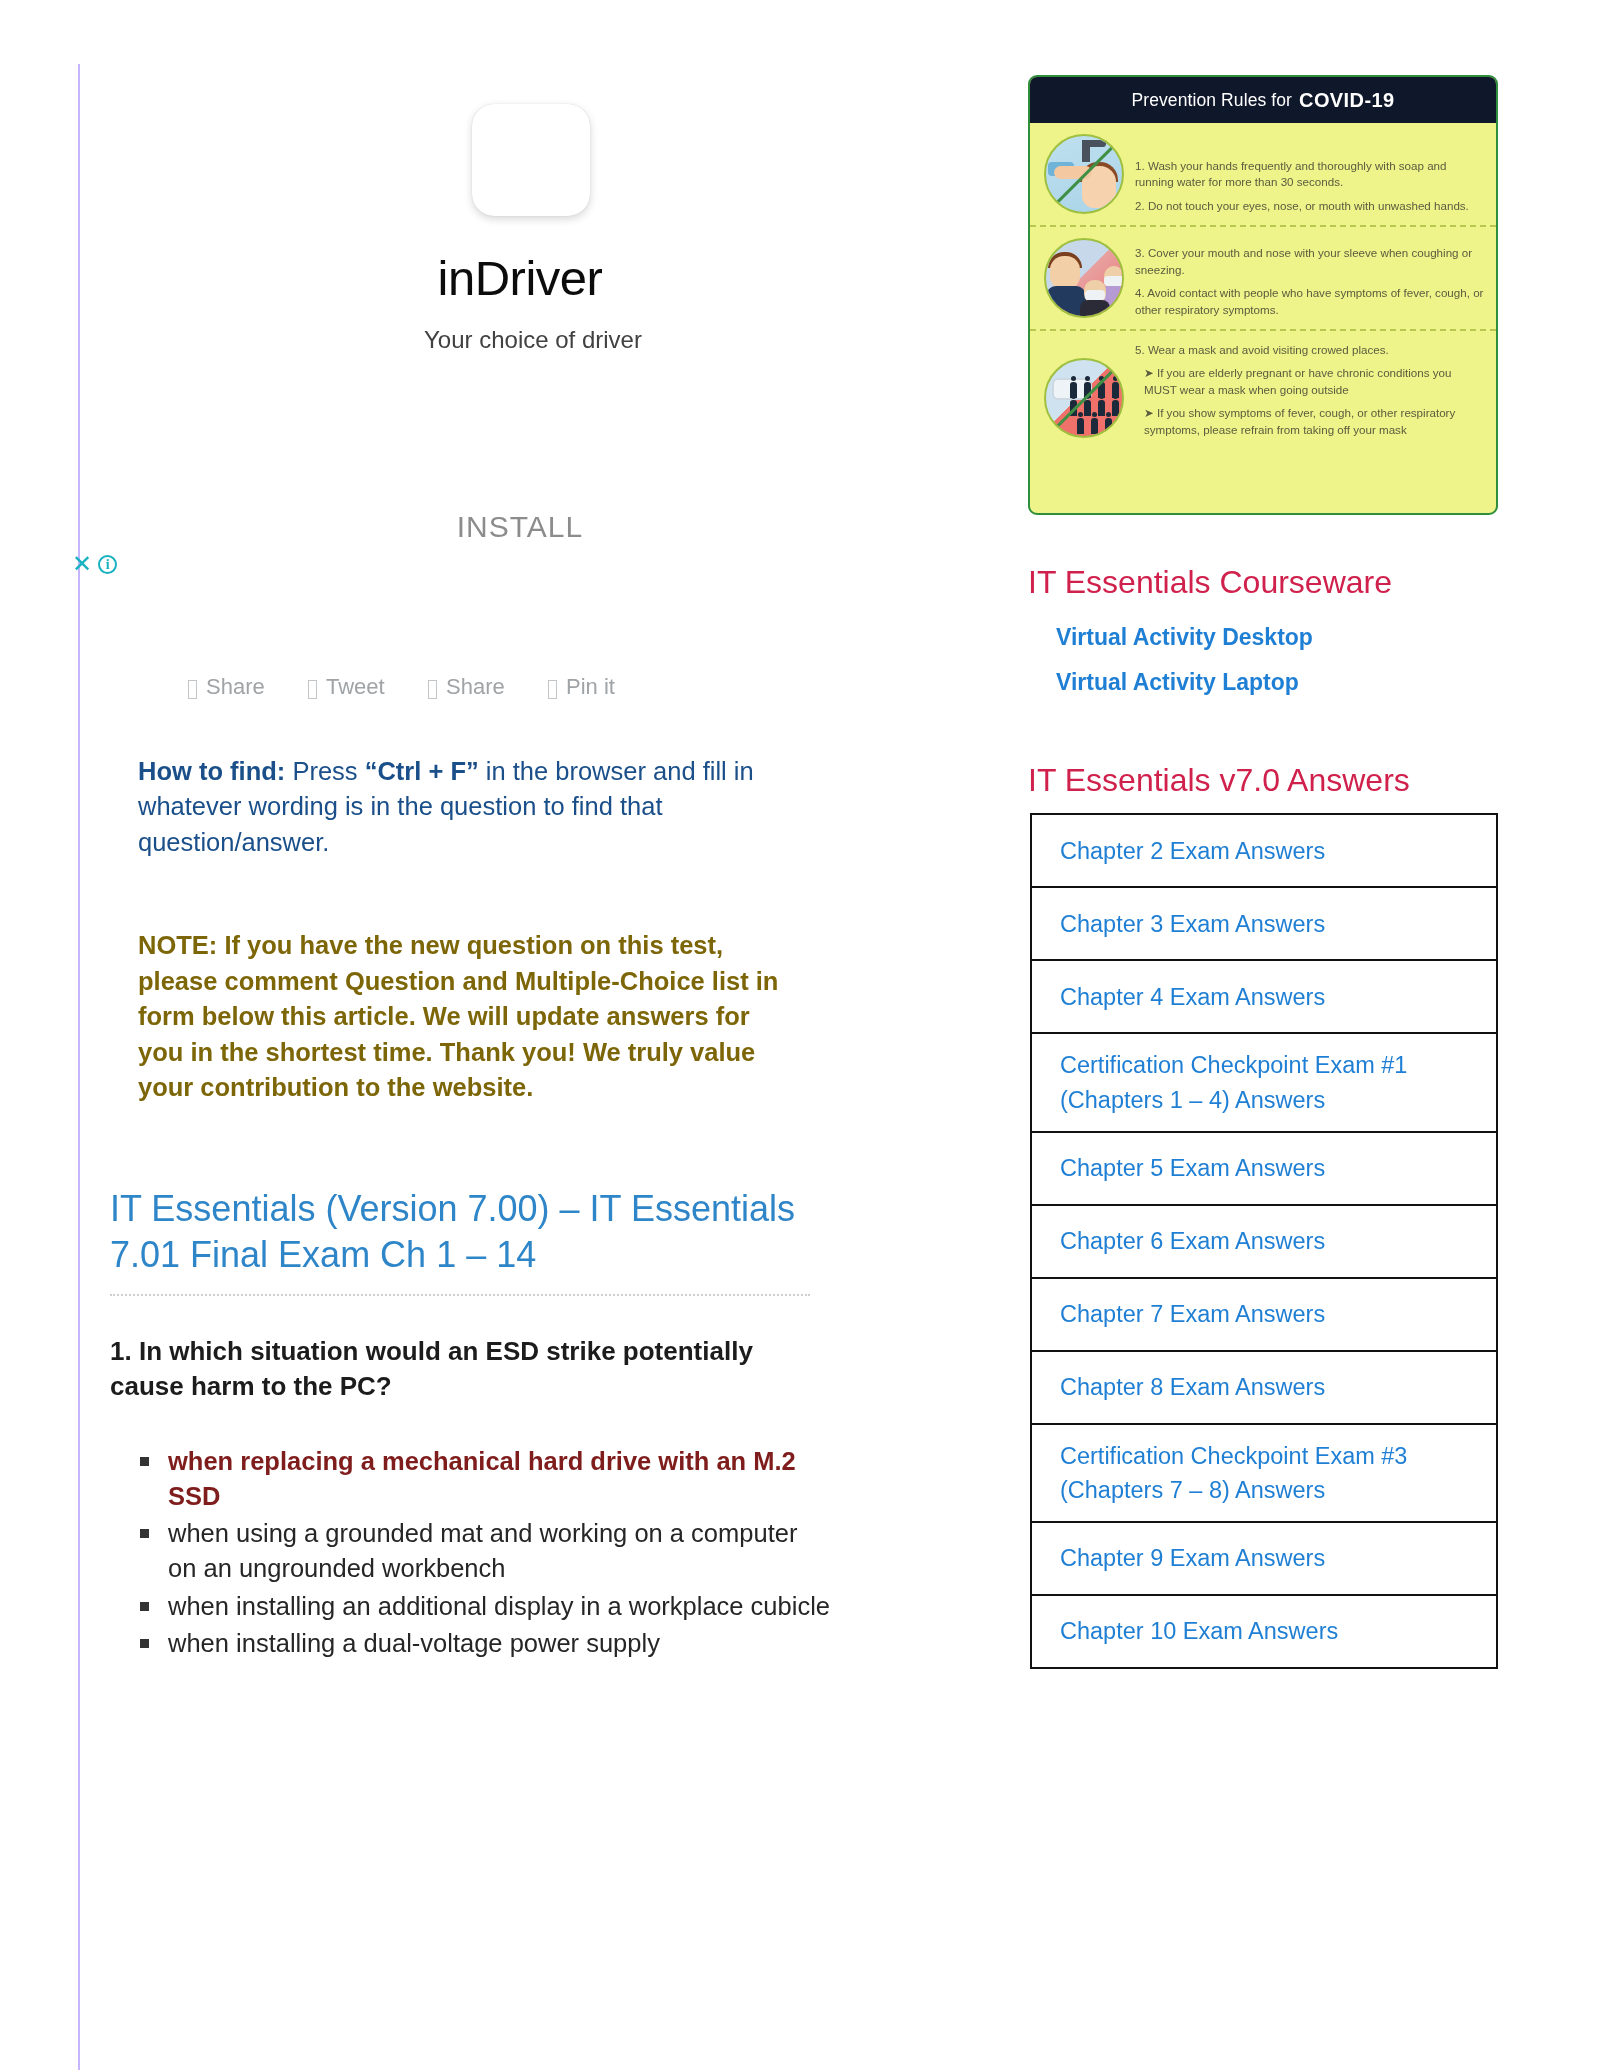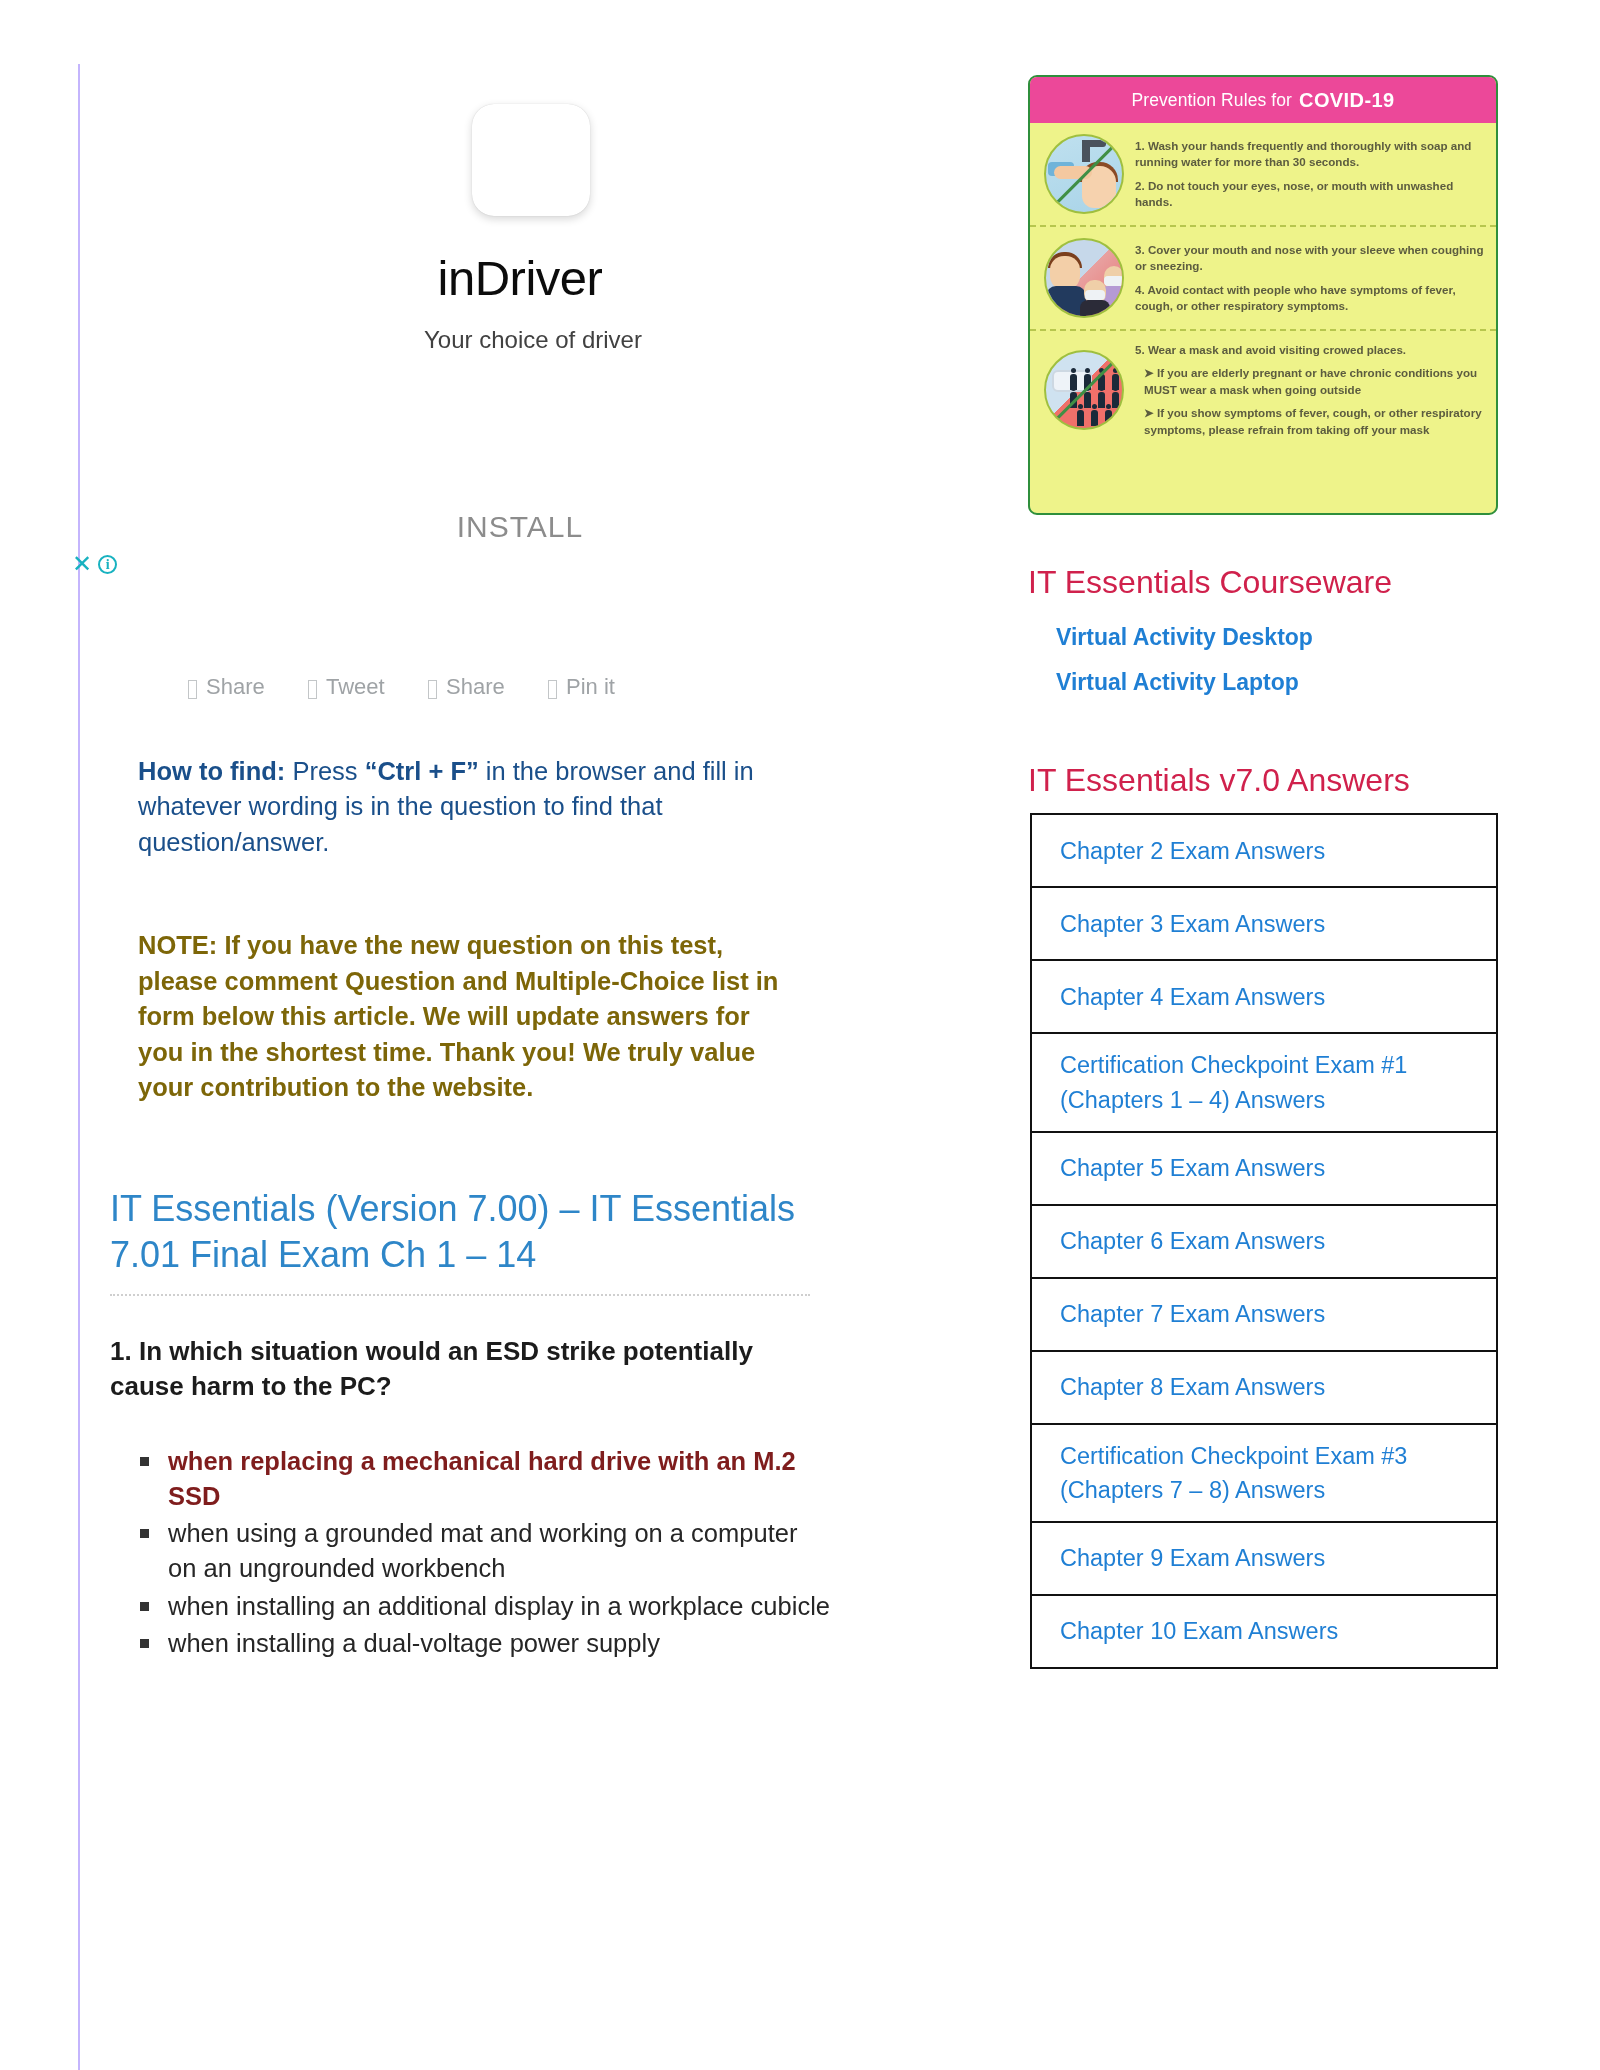--- a/index.html
+++ b/index.html
@@ -114,30 +114,29 @@
   .sidebar { position: absolute; left: 1028px; top: 75px; width: 470px; }
 
   
   .covid {
     width: 470px; height: 440px;
     border: 2px solid #2f8f3c; border-radius: 9px;
     overflow: hidden; background: #eef38a;
     position: relative;
   }
   .covid-head {
-    height: 46px; background: #ec4899; color: #fff;
+    height: 46px; background: #0f172a; color: #fff;
     display: flex; align-items: center; justify-content: center;
     font-size: 17.5px; letter-spacing: .1px;
   }
   .covid-head b { font-weight: 700; font-size: 20px; margin-left: 7px; letter-spacing: .4px;}
   .covid-body { padding: 0; }
   .covid-row {
-    display: flex; align-items: center; gap: 11px;
+    display: flex; align-items: flex-end; gap: 11px;
     padding: 11px 12px 11px 14px;
-    font-weight: bold;
   }
   .covid-row + .covid-row { border-top: 2px dashed #b7c64e; }
   .thumb {
     flex: 0 0 auto; width: 80px; height: 80px; border-radius: 50%;
     border: 2px solid #9fbf3f; overflow: hidden; position: relative;
   }
   .thumb .slash {
     position: absolute; left: -12%; top: 50%; width: 124%; height: 3px;
     background: #3f8f45; transform: rotate(-45deg); transform-origin: center;
   }

